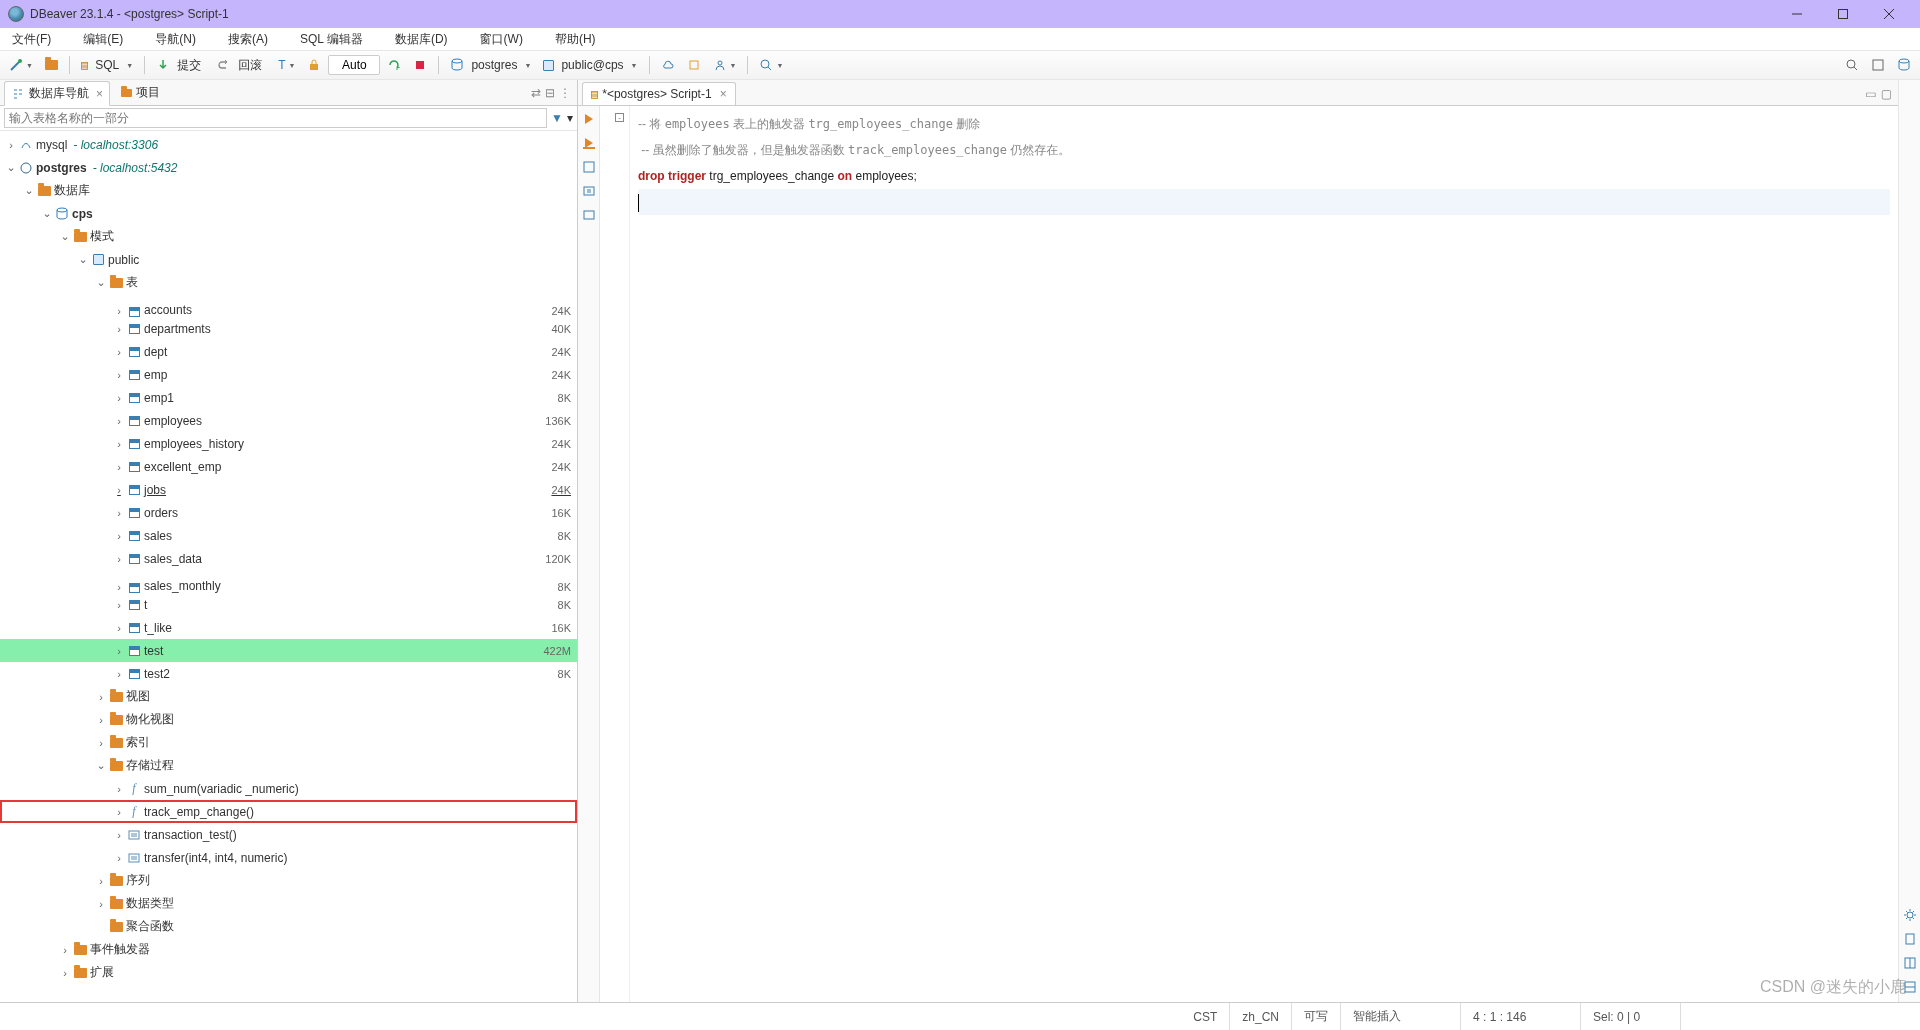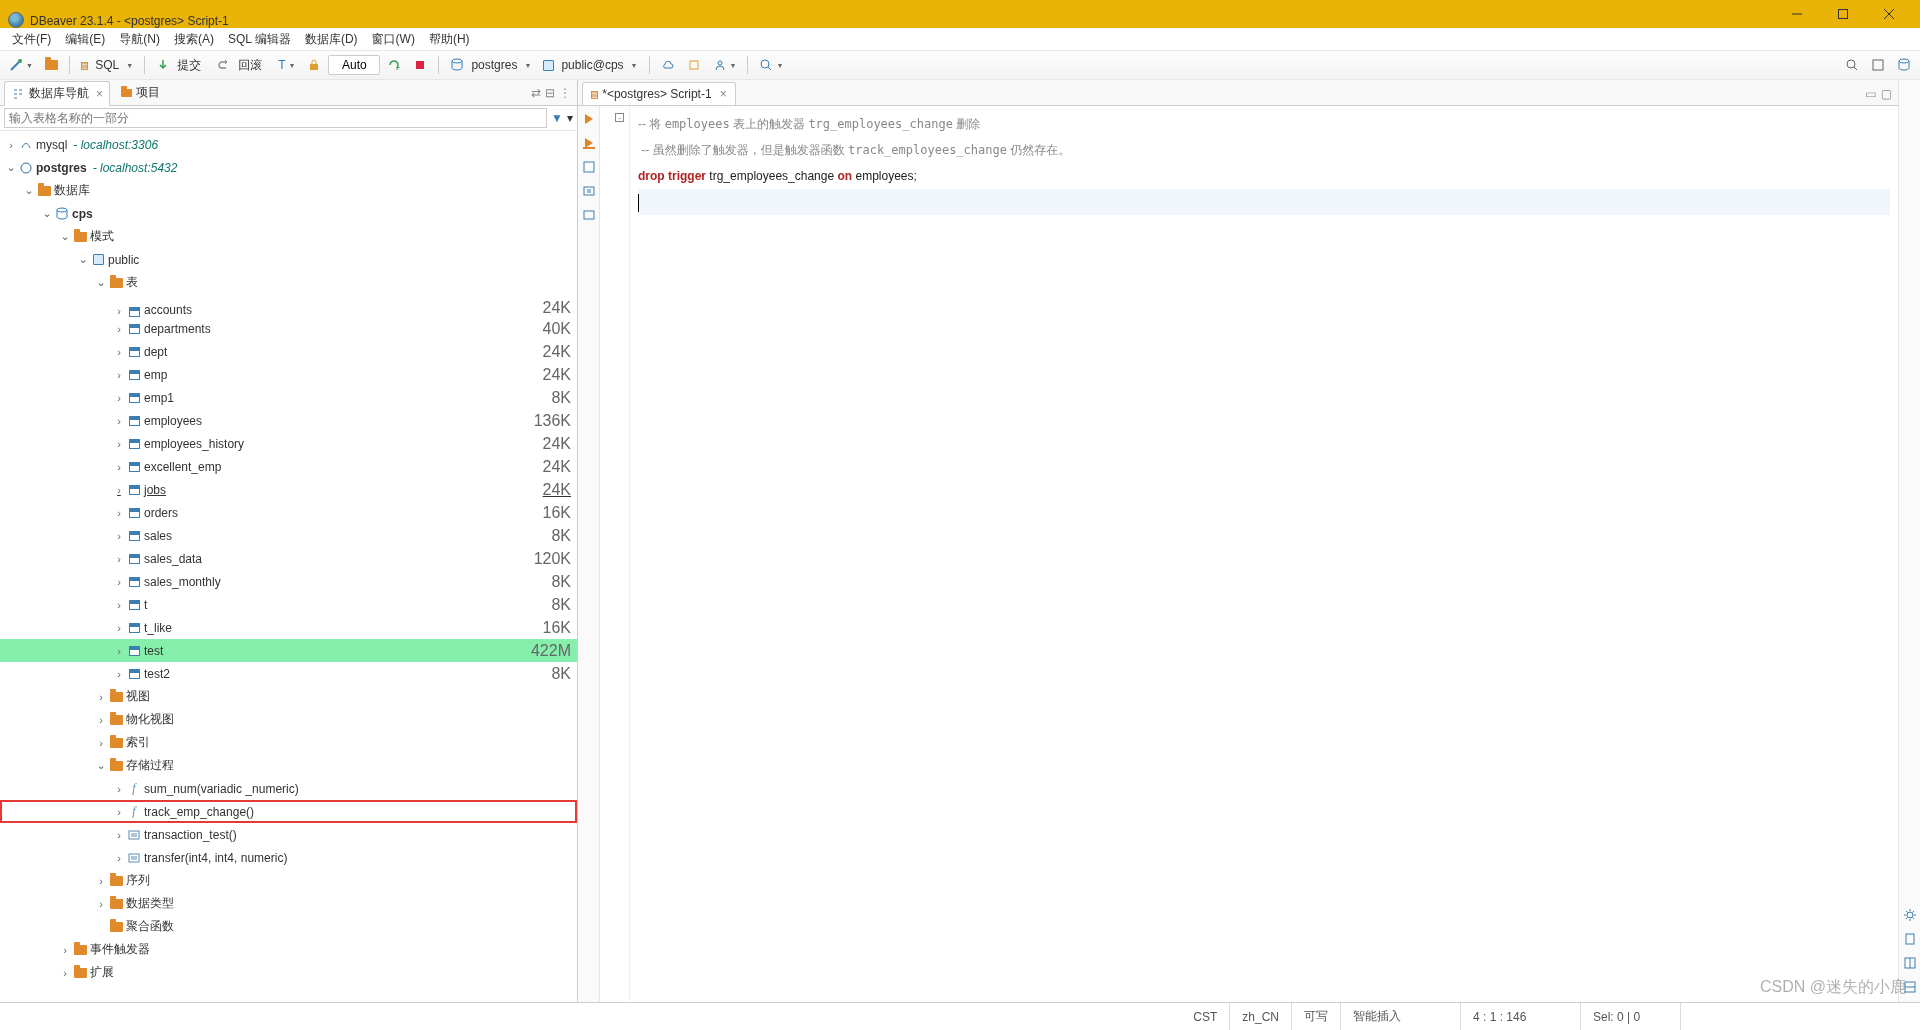--- a/index.html
+++ b/index.html
@@ -1,24 +1,24 @@
 <!DOCTYPE html>
 <html><head>
 <meta charset="utf-8">
 <style>
 * { box-sizing: border-box; margin: 0; padding: 0; font-family: "Microsoft YaHei", "Segoe UI", Tahoma, sans-serif; font-size: 12px; }
 body { background: #fff; color: #333; overflow: hidden; width: 1920px; height: 1030px; position: relative; }
 
-.titlebar { height: 28px; display: flex; align-items: flex-end; padding: 0 8px; background: #eab308; }
+.titlebar { height: 28px; display: flex; align-items: center; padding: 0 8px; background: #c4b5fd; }
 .titlebar .app-icon { width: 16px; height: 16px; margin-right: 6px; border-radius: 50%; background: radial-gradient(circle at 40% 35%, #7ab8d6 25%, #4a8cb0 55%, #2a6788); border:1px solid #666; }
 .titlebar .title { flex: 1; }
 .titlebar .win-btn { width: 46px; height: 28px; display: flex; align-items: center; justify-content: center; }
 .titlebar .win-btn svg { width: 10px; height: 10px; stroke: #333; stroke-width: 1; fill: none; }
 
-.menubar { height: 22px; display: flex; align-items: center; padding: 0 6px; gap: 2px; }
+.menubar { height: 22px; display: flex; align-items: center; padding: 0 6px; gap: 20px; }
 .menubar .item { padding: 2px 6px; }
 
 .toolbar { height: 30px; display: flex; align-items: center; padding: 0 4px; gap: 2px; border-top: 1px solid #e6e6e6; border-bottom: 1px solid #e6e6e6; background: linear-gradient(#fdfdfd,#f3f3f3); }
 .toolbar .sep { width: 1px; height: 18px; background: #ccc; margin: 0 4px; }
 .toolbar .btn { height: 24px; display: flex; align-items: center; padding: 0 5px; border-radius: 3px; gap: 3px; }
 .toolbar .txt { padding: 0 4px; }
 .toolbar input[type="text"] { height: 20px; width: 52px; text-align: center; border: 1px solid #ccc; border-radius: 2px; }
 .toolbar .dd { font-size: 7px; color: #666; }
 .i-folder { width: 13px; height: 10px; background: currentColor; border-radius: 1px; position: relative; }
 .i-folder::before { content: ""; position: absolute; top: -3px; left: 0; width: 6px; height: 3px; background: currentColor; border-radius: 1px 1px 0 0; }
@@ -39,21 +39,21 @@
 .nav-filter-row { display: flex; align-items: center; padding: 2px 4px; gap: 4px; border-bottom: 1px solid #e6e6e6; }
 .nav-filter-row input { flex: 1; height: 20px; border: 1px solid #ccc; padding: 0 4px; }
 .nav-tree { flex: 1; overflow: auto; padding: 2px 0; }
 .tree-row { display: flex; align-items: center; height: 23px; padding-right: 6px; }
 .tree-row .tw { width: 14px; display: flex; justify-content: center; color: #666; }
 .tree-row .tw.exp::before { content: "⌄"; font-size: 11px; }
 .tree-row .tw.col::before { content: "›"; font-size: 11px; }
 .tree-row .ic { width: 16px; display: flex; justify-content: center; align-items: center; }
 .tree-row .lbl { padding-left: 2px; }
 .tree-row .host { color: #0f766e; font-style: italic; margin-left: 6px; }
-.tree-row .sz { margin-left: auto; color: #666; font-size: 16px; }
+.tree-row .sz { margin-left: auto; color: #666; font-size: 11px; }
 .tree-row.sel { background: #86efac; }
 .tree-row.hl { outline: 2px solid #e53935; outline-offset: -2px; }
 
 .editor-area { flex: 1; display: flex; flex-direction: column; }
 .ed-tabs { height: 26px; display: flex; align-items: flex-end; border-bottom: 1px solid #ccc; background: #f8f8f8; padding-left: 4px; }
 .ed-tab { display: flex; align-items: center; gap: 4px; padding: 4px 8px; border: 1px solid #ccc; border-bottom: none; border-radius: 3px 3px 0 0; background: #fff; }
 .ed-tab .x { margin-left: 4px; color: #888; }
 .ed-tabs .right { margin-left: auto; display: flex; gap: 4px; padding: 0 6px 4px 0; }
 .ed-body { flex: 1; display: flex; }
 .ed-gutter-icons { width: 22px; background: #fafafa; border-right: 1px solid #e6e6e6; display: flex; flex-direction: column; align-items: center; padding-top: 6px; gap: 10px; }
@@ -404,21 +404,21 @@
           <span class="sz">8K</span>
         </div>
         <div class="tree-row" style="padding-left: 112px;">
           <span class="tw col"></span>
           <span class="ic">
             <span class="i-table-hdr"></span>
           </span>
           <span class="lbl">sales_data</span>
           <span class="sz">120K</span>
         </div>
-        <div class="tree-row" style="padding-left: 112px;">
+        <div class="tree-row" style="padding-left: 112px; align-items: flex-end;">
           <span class="tw col"></span>
           <span class="ic">
             <span class="i-table-hdr"></span>
           </span>
           <span class="lbl">sales_monthly</span>
           <span class="sz">8K</span>
         </div>
         <div class="tree-row" style="padding-left: 112px;">
           <span class="tw col"></span>
           <span class="ic">

